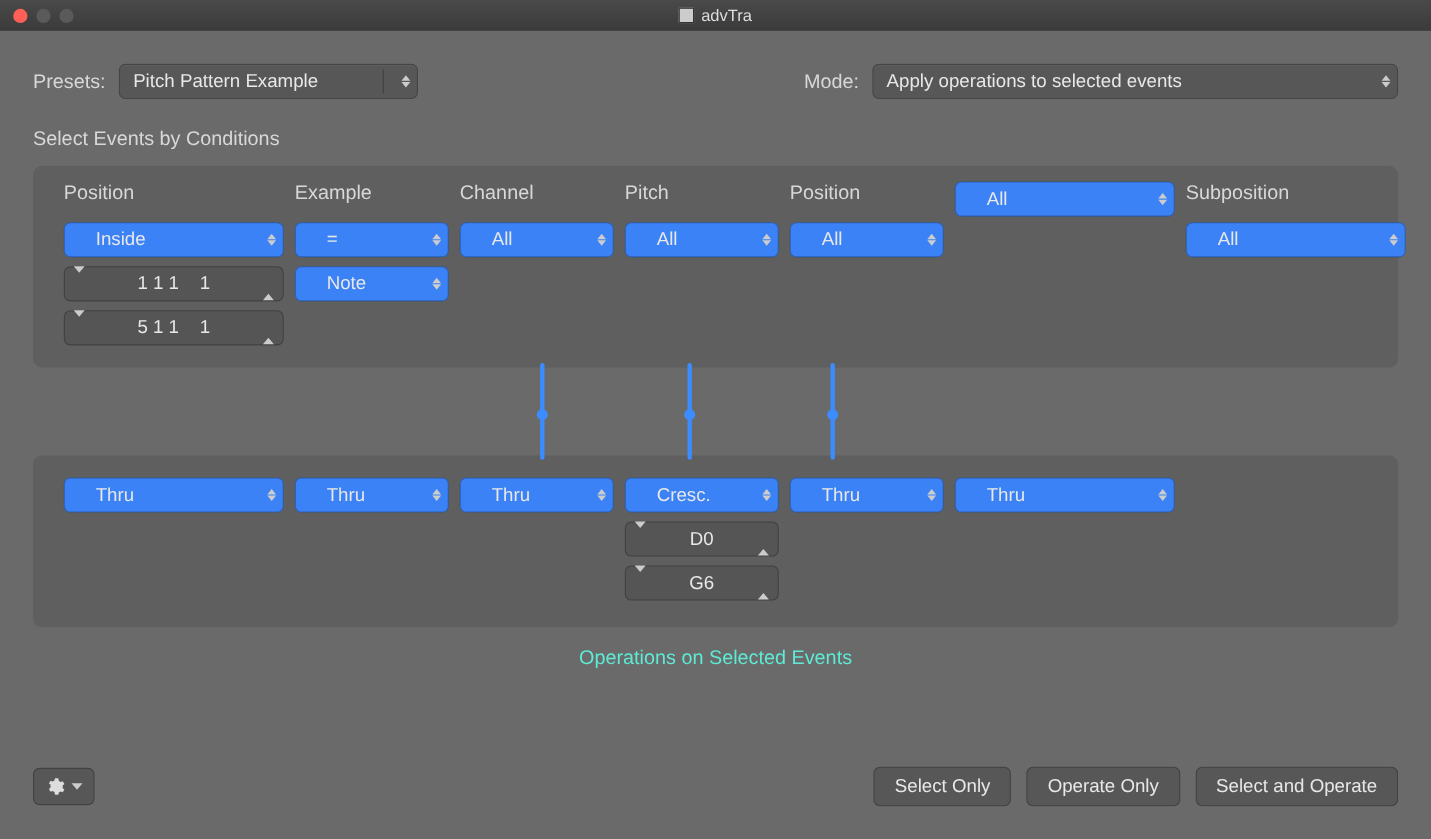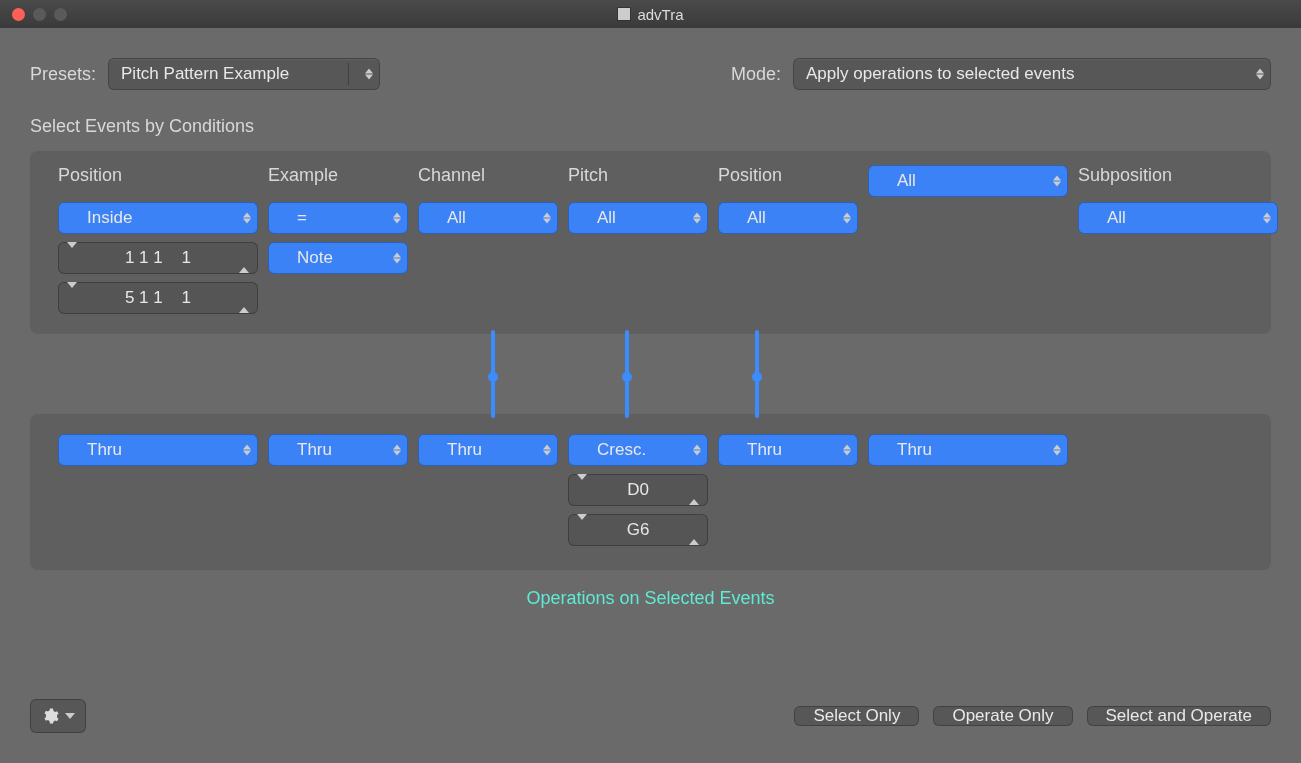--- a/index.html
+++ b/index.html
@@ -133,21 +133,21 @@
     display:flex; align-items:center; justify-content:space-between;
   }
   .gearbtn{
     background:#575757; border-radius:6px; height:34px; width:56px;
     display:flex; align-items:center; justify-content:center; gap:6px;
     border:1px solid rgba(0,0,0,0.25);
   }
   .gear-svg{ width:18px; height:18px; fill:#ddd;}
   .footer-right{ display:flex; gap:14px;}
   .btn{
-    background:#575757; border-radius:6px; height:20px; padding:0 18px;
+    background:#575757; border-radius:6px; height:36px; padding:0 18px;
     display:flex; align-items:center; justify-content:center;
     color:#e8e8e8; font-size:17px; border:1px solid rgba(0,0,0,0.25);
   }
 </style>
 </head>
 <body>
 
 <div class="window">
 
   <div class="titlebar">

